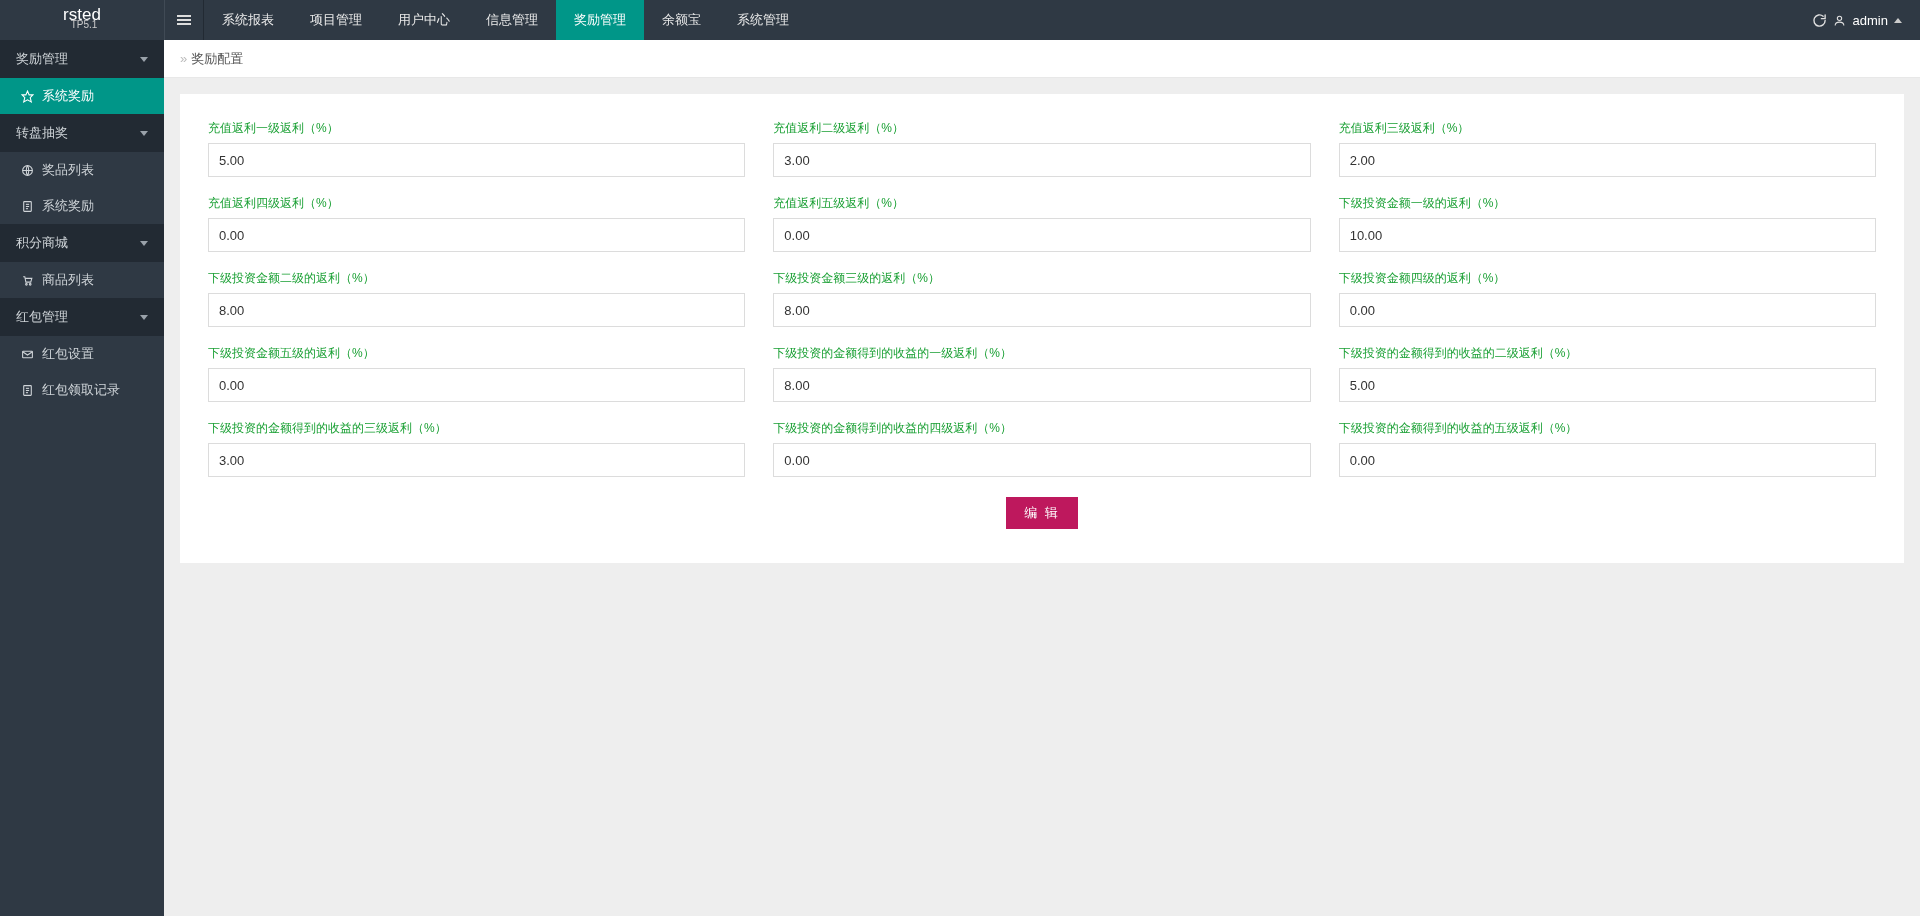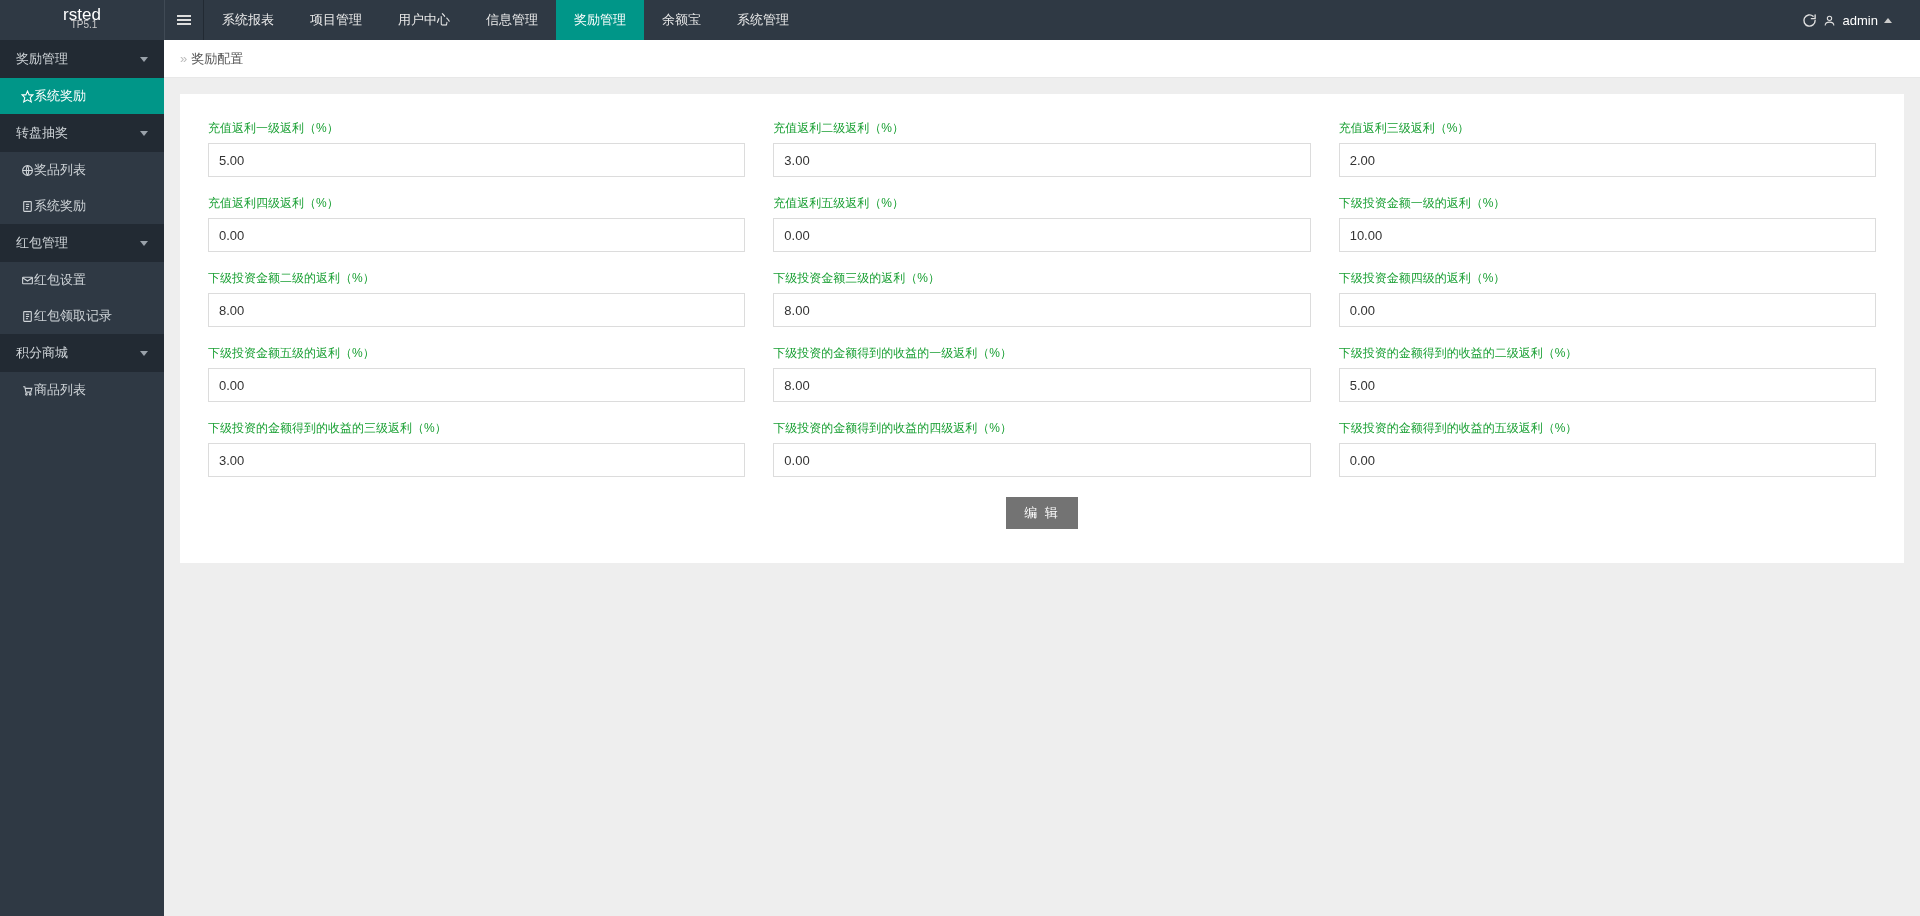--- a/index.html
+++ b/index.html
@@ -10,51 +10,51 @@
 .logo { width: 164px; display: flex; align-items: center; justify-content: center; background: #2f3944; flex-direction: column; }
 .logo-main { font-size: 17px; font-weight: 400; color: #fff; }
 .logo-sup { font-size: 10px; color: #ccc; margin-left: 4px; position: relative; top: -6px; }
 .header-toggle { width: 40px; display: flex; align-items: center; justify-content: center; border-right: 1px solid #222a33; border-left: 1px solid #404a55; cursor: pointer; }
 .header-toggle-icon { display: inline-block; width: 14px; }
 .header-toggle-icon span { display: block; height: 2px; background: #ddd; margin: 2px 0; }
 
 .topnav { display: flex; flex: 1; }
 .topnav-item { padding: 0 18px; display: flex; align-items: center; font-size: 13px; color: #eaeaea; cursor: pointer; justify-content: center; }
 .topnav-item.active { background: #009688; color: #fff; }
-.header-right { display: flex; align-items: center; padding-right: 28px; gap: 5px; }
+.header-right { display: flex; align-items: center; padding-right: 18px; gap: 5px; }
 .refresh-icon { width: 16px; height: 16px; cursor: pointer; display: inline-flex; align-items: center; justify-content: center; }
 .user-box { display: flex; align-items: center; gap: 6px; cursor: pointer; font-size: 13px; }
 .chevron-up { width: 0; height: 0; border-left: 4px solid transparent; border-right: 4px solid transparent; border-bottom: 5px solid #ccc; }
 
 
 .layout { display: flex; height: calc(100vh - 40px); }
 .sidebar { width: 164px; background: #2f3944; color: #cfd4d8; overflow-y: auto; }
 .content { flex: 1; display: flex; flex-direction: column; background: #eeeeee; }
 
 
 .menu-group { }
 .menu-group-title { display: flex; align-items: center; justify-content: space-between; padding: 0 16px; height: 38px; font-size: 13px; background: #222a33; cursor: pointer; }
-.menu-item { display: flex; align-items: center; padding: 0 16px 0 20px; height: 36px; font-size: 13px; cursor: pointer; }
+.menu-item { display: flex; align-items: center; gap: 8px; padding: 0 16px 0 20px; height: 36px; font-size: 13px; cursor: pointer; }
 .menu-item.active { background: #009688; color: #fff; }
 .chevron-down { width: 0; height: 0; border-left: 4px solid transparent; border-right: 4px solid transparent; border-top: 5px solid #9aa2aa; }
 .icon { width: 14px; height: 14px; display: inline-flex; align-items: center; justify-content: center; }
 
 
 .crumb-bar { height: 38px; background: #fff; display: flex; align-items: center; padding: 0 16px; border-bottom: 1px solid #e8e8e8; font-size: 13px; color: #555; }
 .crumb-chevrons { color: #bbb; margin-right: 6px; letter-spacing: -2px; }
 
 
 .card { background: #fff; margin: 16px; padding: 26px 28px 34px; }
 .form-grid { display: grid; grid-template-columns: repeat(3, 1fr); gap: 18px 28px; }
 .form-field { display: flex; flex-direction: column; }
 .form-label { font-size: 12px; color: #1aa034; margin-bottom: 6px; }
 .form-input { height: 34px; border: 1px solid #dcdcdc; padding: 4px 10px; font-size: 13px; color: #333; background: #fff; outline: none; }
 
 .actions { display: flex; justify-content: center; margin-top: 20px; }
-.btn-primary { background: #737373; color: #fff; border: none; height: 32px; padding: 0 18px; font-size: 13px; cursor: pointer; letter-spacing: 2px; }
+.btn-primary { background: #be185d; color: #fff; border: none; height: 32px; padding: 0 18px; font-size: 13px; cursor: pointer; letter-spacing: 2px; }
 
 svg { display: block; }
 </style>
 </head>
 <body>
 
 <div class="header">
   <div class="logo">
     <span class="logo-main">rsted</span>
     <span class="logo-sup">TP5.1</span>
@@ -149,20 +149,37 @@
               <line x1="9" y1="12" x2="15" y2="12"></line>
               <line x1="9" y1="16" x2="13" y2="16"></line>
             </svg>
         </span>
         <span>系统奖励</span>
       </div>
     </div>
 
     <div class="menu-group">
       <div class="menu-group-title">
+        <span>积分商城</span>
+        <span class="chevron-down"></span>
+      </div>
+      <div class="menu-item">
+        <span class="icon">
+          <svg width="13" height="13" viewBox="0 0 24 24" fill="none" stroke="#cfd4d8" stroke-width="2">
+              <path d="M4 5h3l2 10h9l2-7H8"></path>
+              <circle cx="10" cy="19" r="1.5"></circle>
+              <circle cx="17" cy="19" r="1.5"></circle>
+            </svg>
+        </span>
+        <span>商品列表</span>
+      </div>
+    </div>
+
+    <div class="menu-group">
+      <div class="menu-group-title">
         <span>红包管理</span>
         <span class="chevron-down"></span>
       </div>
       <div class="menu-item">
         <span class="icon">
           <svg width="13" height="13" viewBox="0 0 24 24" fill="none" stroke="#cfd4d8" stroke-width="2">
               <rect x="3" y="6" width="18" height="12" rx="1"></rect>
               <path d="M3 7l9 6 9-6"></path>
             </svg>
         </span>
@@ -174,37 +191,20 @@
               <rect x="5" y="3" width="14" height="18" rx="1"></rect>
               <line x1="9" y1="8" x2="15" y2="8"></line>
               <line x1="9" y1="12" x2="15" y2="12"></line>
               <line x1="9" y1="16" x2="13" y2="16"></line>
             </svg>
         </span>
         <span>红包领取记录</span>
       </div>
     </div>
 
-    <div class="menu-group">
-      <div class="menu-group-title">
-        <span>积分商城</span>
-        <span class="chevron-down"></span>
-      </div>
-      <div class="menu-item">
-        <span class="icon">
-          <svg width="13" height="13" viewBox="0 0 24 24" fill="none" stroke="#cfd4d8" stroke-width="2">
-              <path d="M4 5h3l2 10h9l2-7H8"></path>
-              <circle cx="10" cy="19" r="1.5"></circle>
-              <circle cx="17" cy="19" r="1.5"></circle>
-            </svg>
-        </span>
-        <span>商品列表</span>
-      </div>
-    </div>
-
   </div>
 
   <div class="content">
     <div class="crumb-bar">
       <span class="crumb-chevrons">»</span>
       <span>奖励配置</span>
     </div>
 
     <div class="card">
       <div class="form-grid" id="form-grid">

